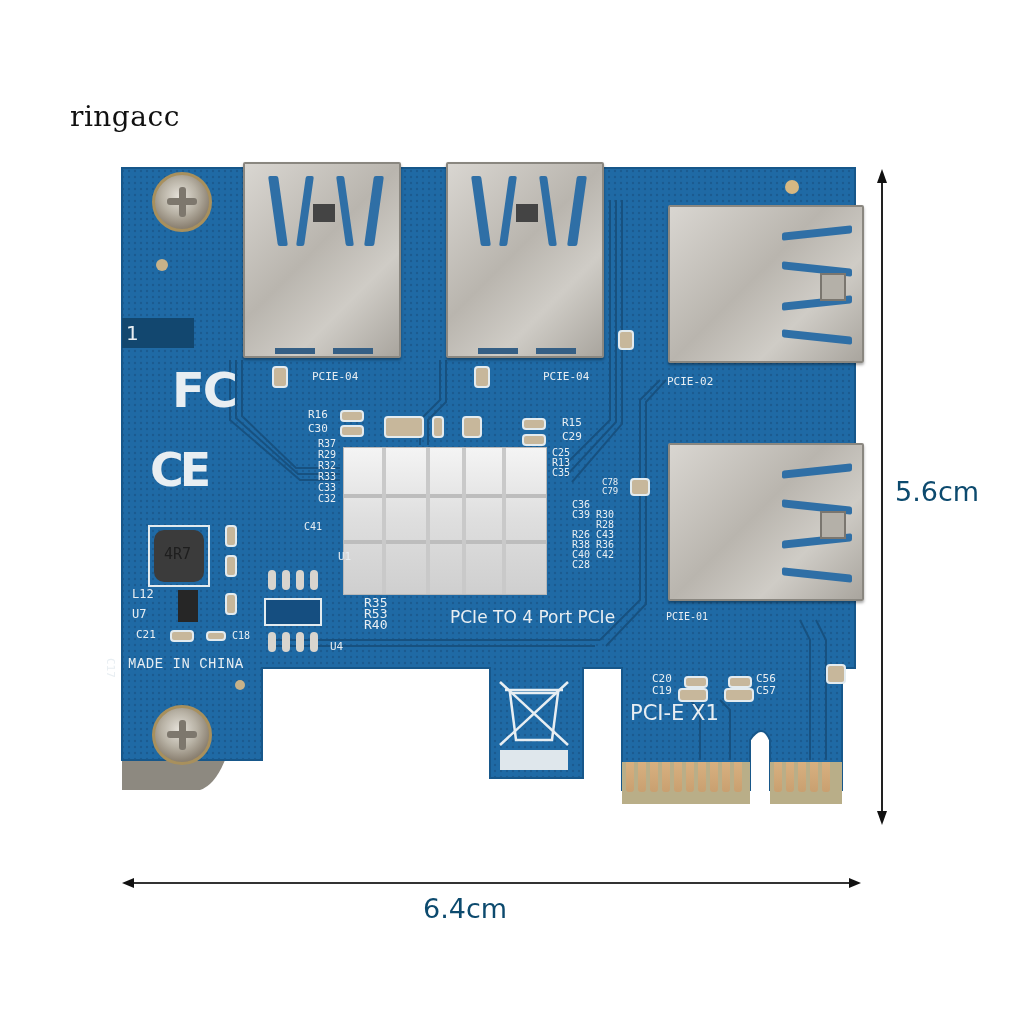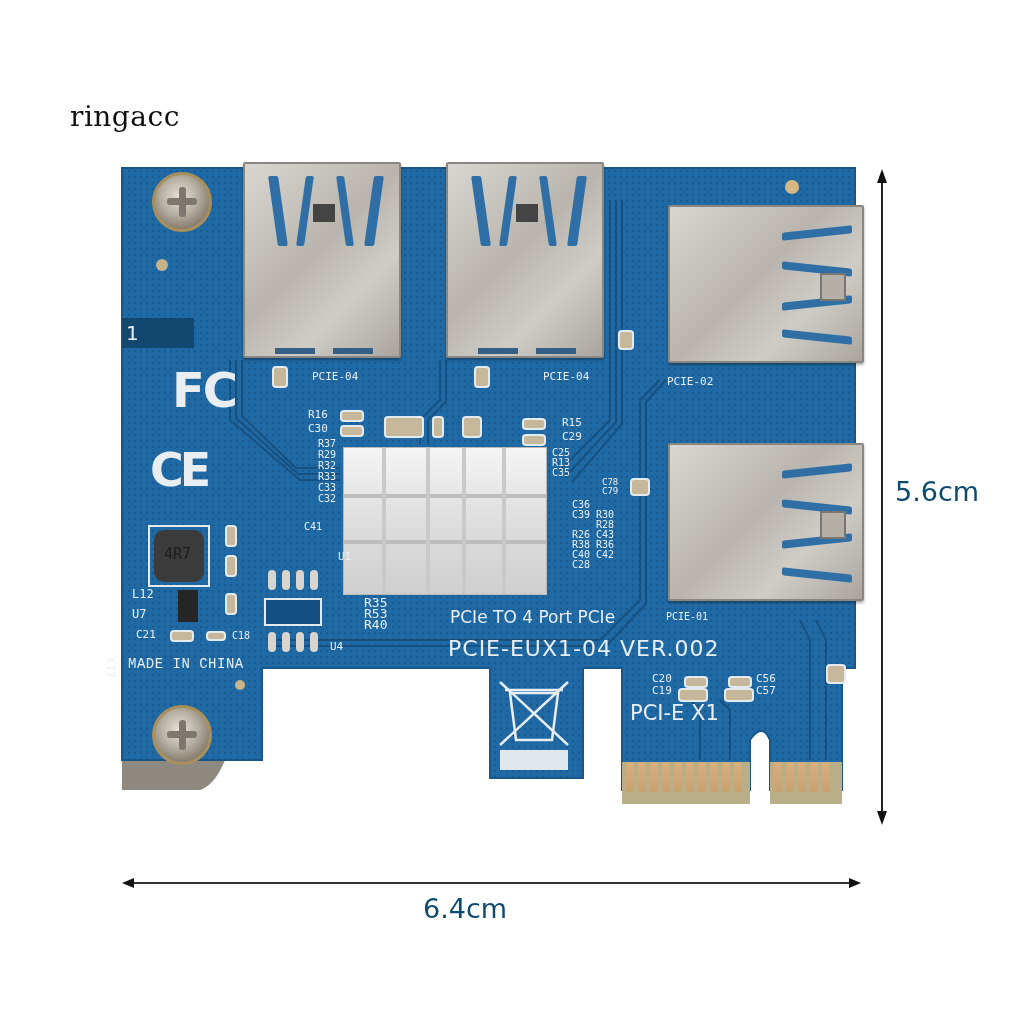--- a/index.html
+++ b/index.html
@@ -260,16 +260,15 @@
   <div class="abs pcb-text" style="left:652px;top:673px;font-size:11px;line-height:12px;">
     <div>C20</div>
     <div>C19</div>
   </div>
   <div class="abs pcb-text" style="left:756px;top:673px;font-size:11px;line-height:12px;">
     <div>C56</div>
     <div>C57</div>
   </div>
 
   <div class="abs pcb-text" style="left:450px;top:607px;font-size:17px;font-family:'DejaVu Sans',sans-serif;">PCIe TO 4 Port PCIe</div>
-  <div class="abs pcb-text" style="left:448px;top:636px;font-size:22px;font-family:'DejaVu Sans',sans-serif;letter-spacing:1px;">PCIE-EUX1-04  VER.002</div>
   <div class="abs pcb-text" style="left:630px;top:701px;font-size:21px;font-family:'DejaVu Sans',sans-serif;">PCI-E  X1</div>
   <div class="abs pcb-text" style="left:128px;top:656px;font-size:14px;font-family:Liberation Mono, monospace;letter-spacing:0.5px;">MADE IN CHINA</div>
 </div>
 
 </body></html>

